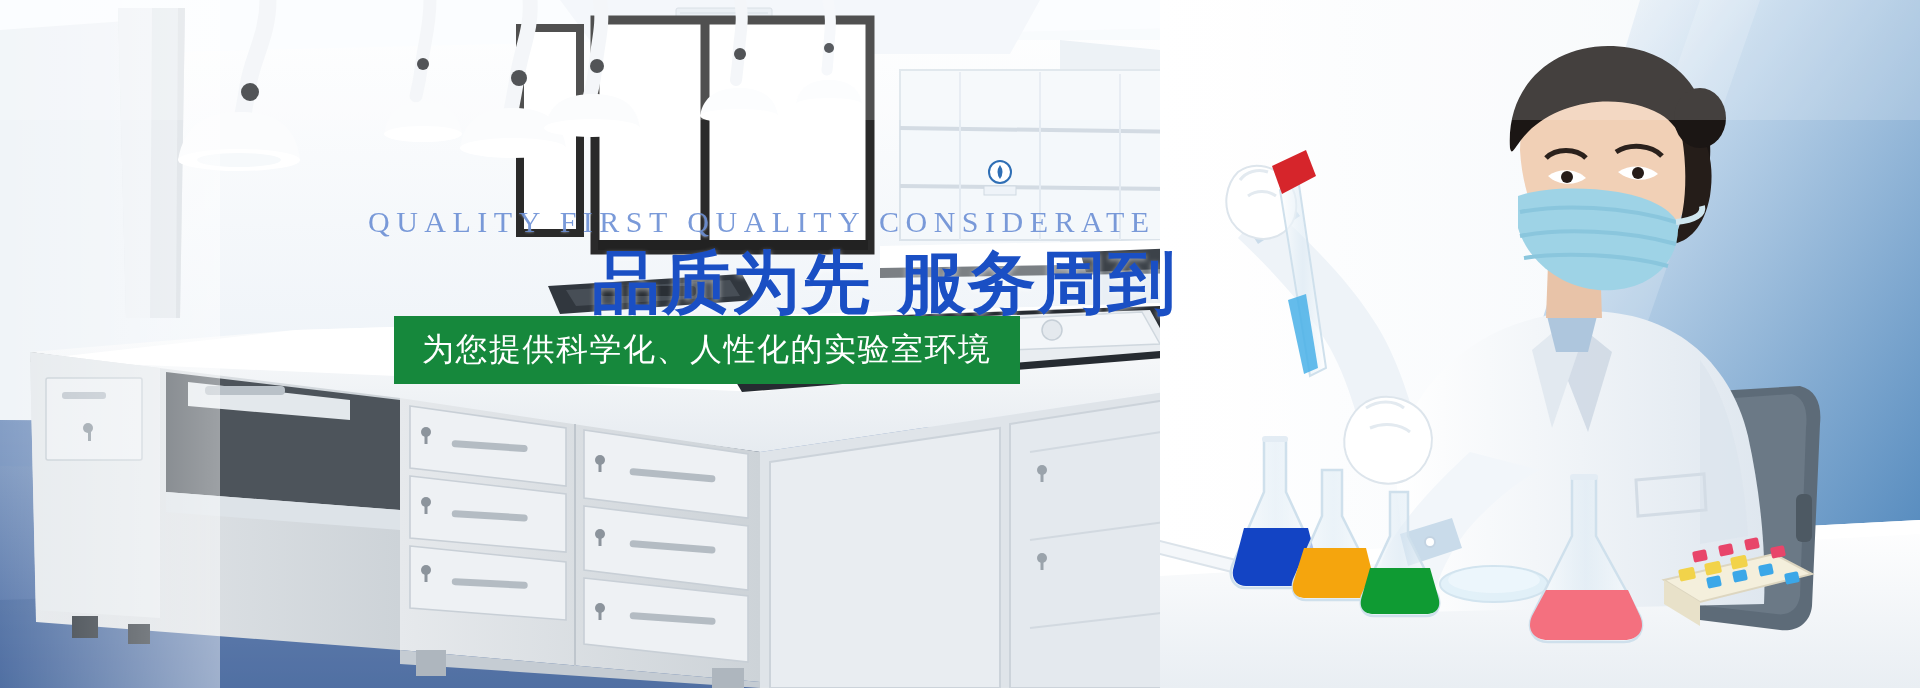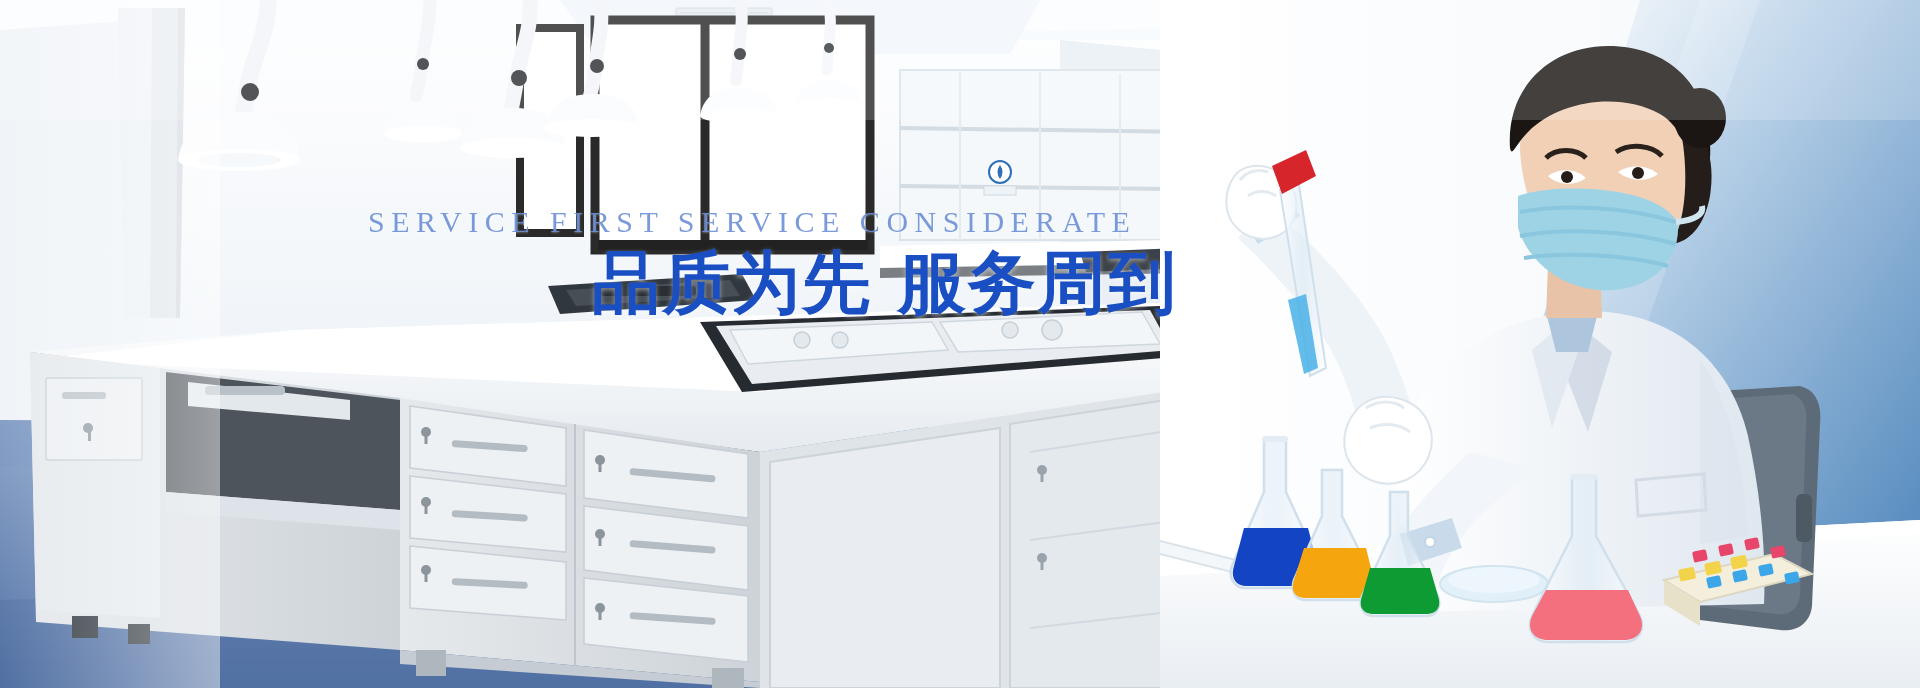--- a/index.html
+++ b/index.html
@@ -484,18 +484,21 @@
               <rect x="1784" y="574" width="14" height="11" rx="2" transform="rotate(-12 1784 574)"></rect>
             </g>
           </g>
         </g>
       </g>
     </g>
 
     <rect x="0" y="0" width="1920" height="120" fill="#ffffff" opacity=".18"></rect>
   </svg>
 
-  <div class="overlay" id="eyebrow">SERVICE FIRST SERVICE CONSIDERATE</div>
+  <div class="overlay" id="eyebrow">QUALITY FIRST QUALITY CONSIDERATE</div>
 
   <div class="overlay" id="headline">品质为先 服务周到</div>
 
+  <div class="overlay" id="subbar">
+    <div class="sub-text">为您提供科学化、人性化的实验室环境</div>
+  </div>
 
 </div>
 
 </body></html>

